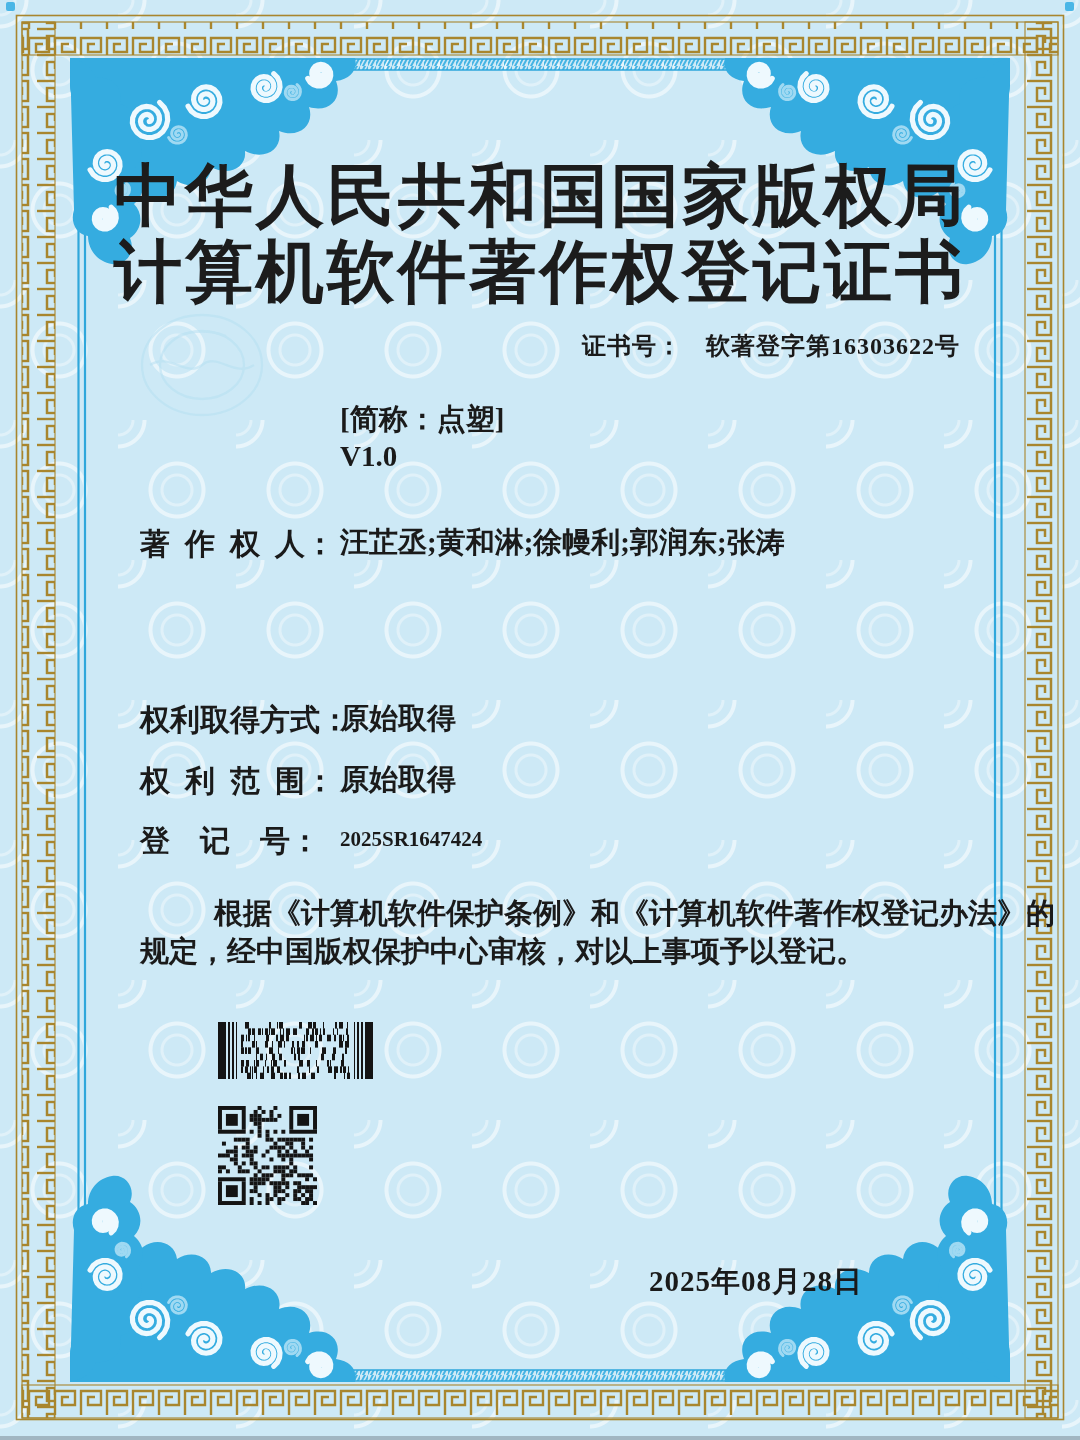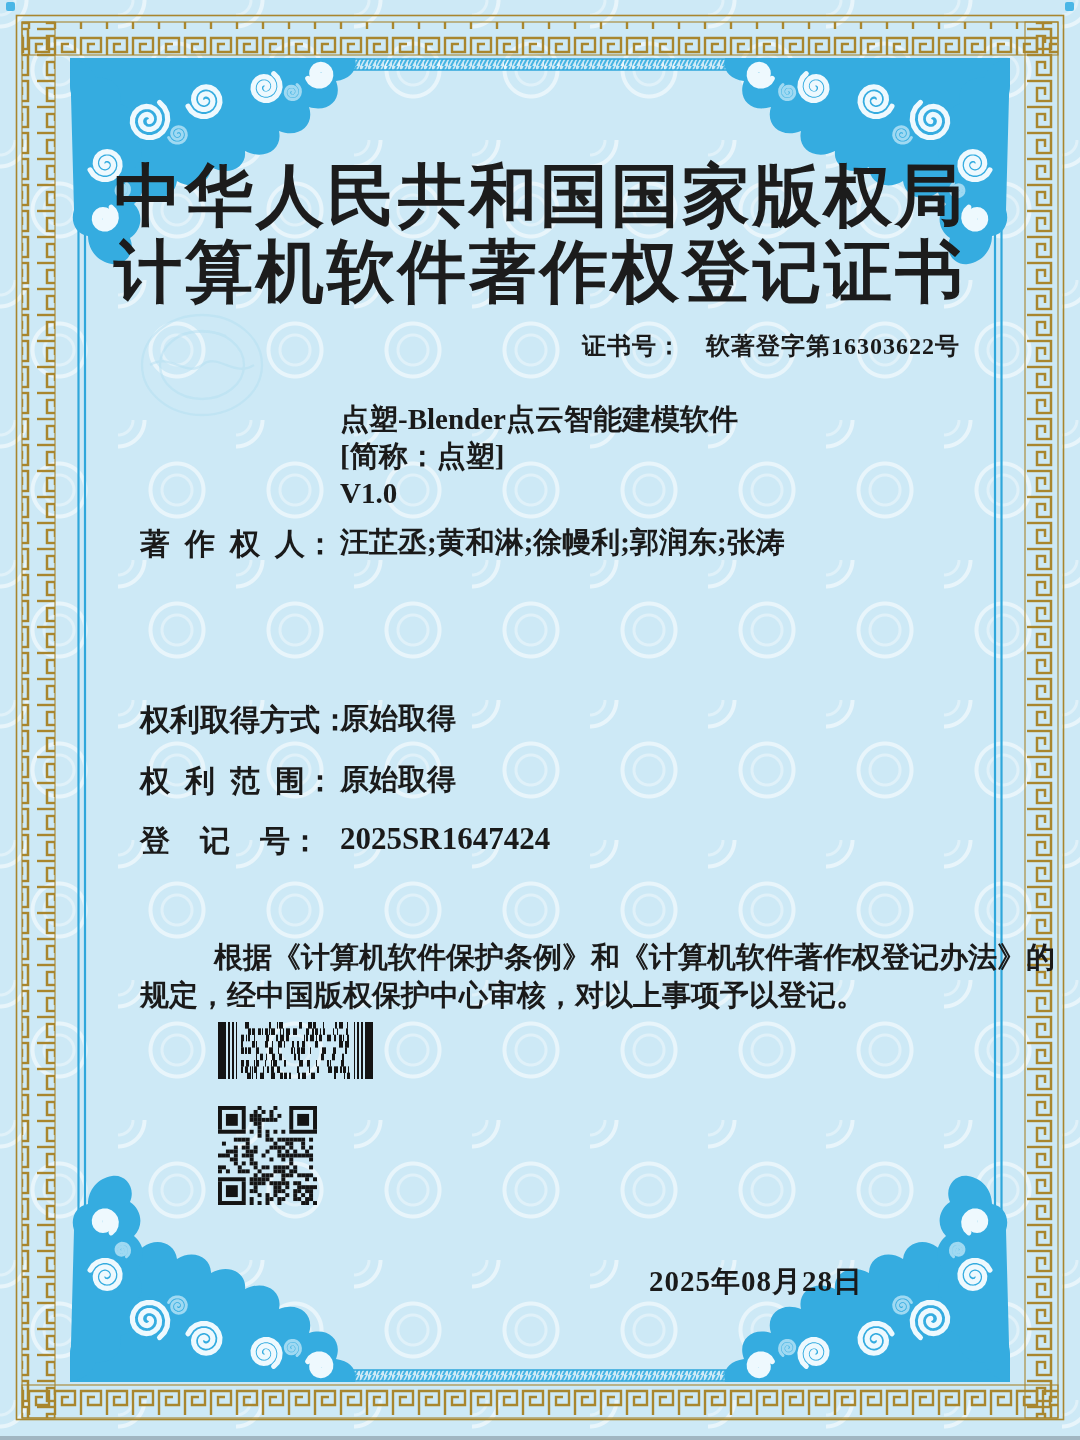--- a/index.html
+++ b/index.html
@@ -28,21 +28,21 @@
     font-size:24px;font-weight:bold;letter-spacing:1px;
   }
   .f-label{position:absolute;left:140px;font-size:30px;font-weight:bold;white-space:pre;}
   .f-value{position:absolute;left:340px;font-size:29px;font-weight:bold;white-space:nowrap;}
   .vline{line-height:37px;}
   .one-line{line-height:34px;}
   .statement{
     position:absolute;left:140px;top:894px;width:840px;
     font-size:29px;font-weight:bold;
   }
-  .statement .s1{text-indent:74px;white-space:nowrap;line-height:38px;margin-top:44px;}
+  .statement .s1{text-indent:74px;white-space:nowrap;line-height:38px;}
   .statement .s2{white-space:nowrap;line-height:38px;}
   .barcode{position:absolute;left:218px;top:1022px;width:155px;height:57px;}
   .qrcode{position:absolute;left:218px;top:1106px;width:99px;height:99px;}
   .date{
     position:absolute;left:540px;top:1262px;width:432px;text-align:center;
     font-size:29px;font-weight:bold;letter-spacing:1px;
   }
   .edge-shadow{position:absolute;left:0;right:0;bottom:0;height:4px;background:rgba(90,100,110,.38);}
   .corner-dot{position:absolute;top:2px;width:9px;height:9px;border-radius:2px;background:#4ab6e6;}
 </style>
@@ -155,36 +155,35 @@
       <div>中华人民共和国国家版权局</div>
       <div>计算机软件著作权登记证书</div>
     </div>
 
     <div class="certno-row">
       <span>证书号：</span>
       <span>软著登字第16303622号</span>
     </div>
 
     <div class="f-value" style="top:401px">
-      <div class="vline">点塑-Blender点云智能建模软件</div>
       <div class="vline">[简称：点塑]</div>
       <div class="vline">V1.0</div>
     </div>
 
     <div class="f-label" style="top:524px">著  作  权  人：</div>
     <div class="f-value one-line" style="top:525px">汪芷丞;黄和淋;徐幔利;郭润东;张涛</div>
 
     <div class="f-label" style="top:700px">权利取得方式：</div>
     <div class="f-value one-line" style="top:701px">原始取得</div>
 
     <div class="f-label" style="top:761px">权  利  范  围：</div>
     <div class="f-value one-line" style="top:762px">原始取得</div>
 
     <div class="f-label" style="top:821px">登    记    号：</div>
-    <div class="f-value one-line" style="top:822px;font-size:31px">2025SR1647424</div>
+    <div class="f-value one-line" style="top:822px;font-size:21px">2025SR1647424</div>
 
     <div class="statement">
       <div class="s1">根据《计算机软件保护条例》和《计算机软件著作权登记办法》的</div>
       <div class="s2">规定，经中国版权保护中心审核，对以上事项予以登记。</div>
     </div>
 
     <div class="barcode"><svg viewBox="0 0 155 57" width="100%" height="100%">
           <rect x="0" y="0" width="8" height="57" fill="#141414"></rect>
           <rect x="10" y="0" width="2" height="57" fill="#141414"></rect>
           <rect x="14" y="0" width="2" height="57" fill="#141414"></rect>

